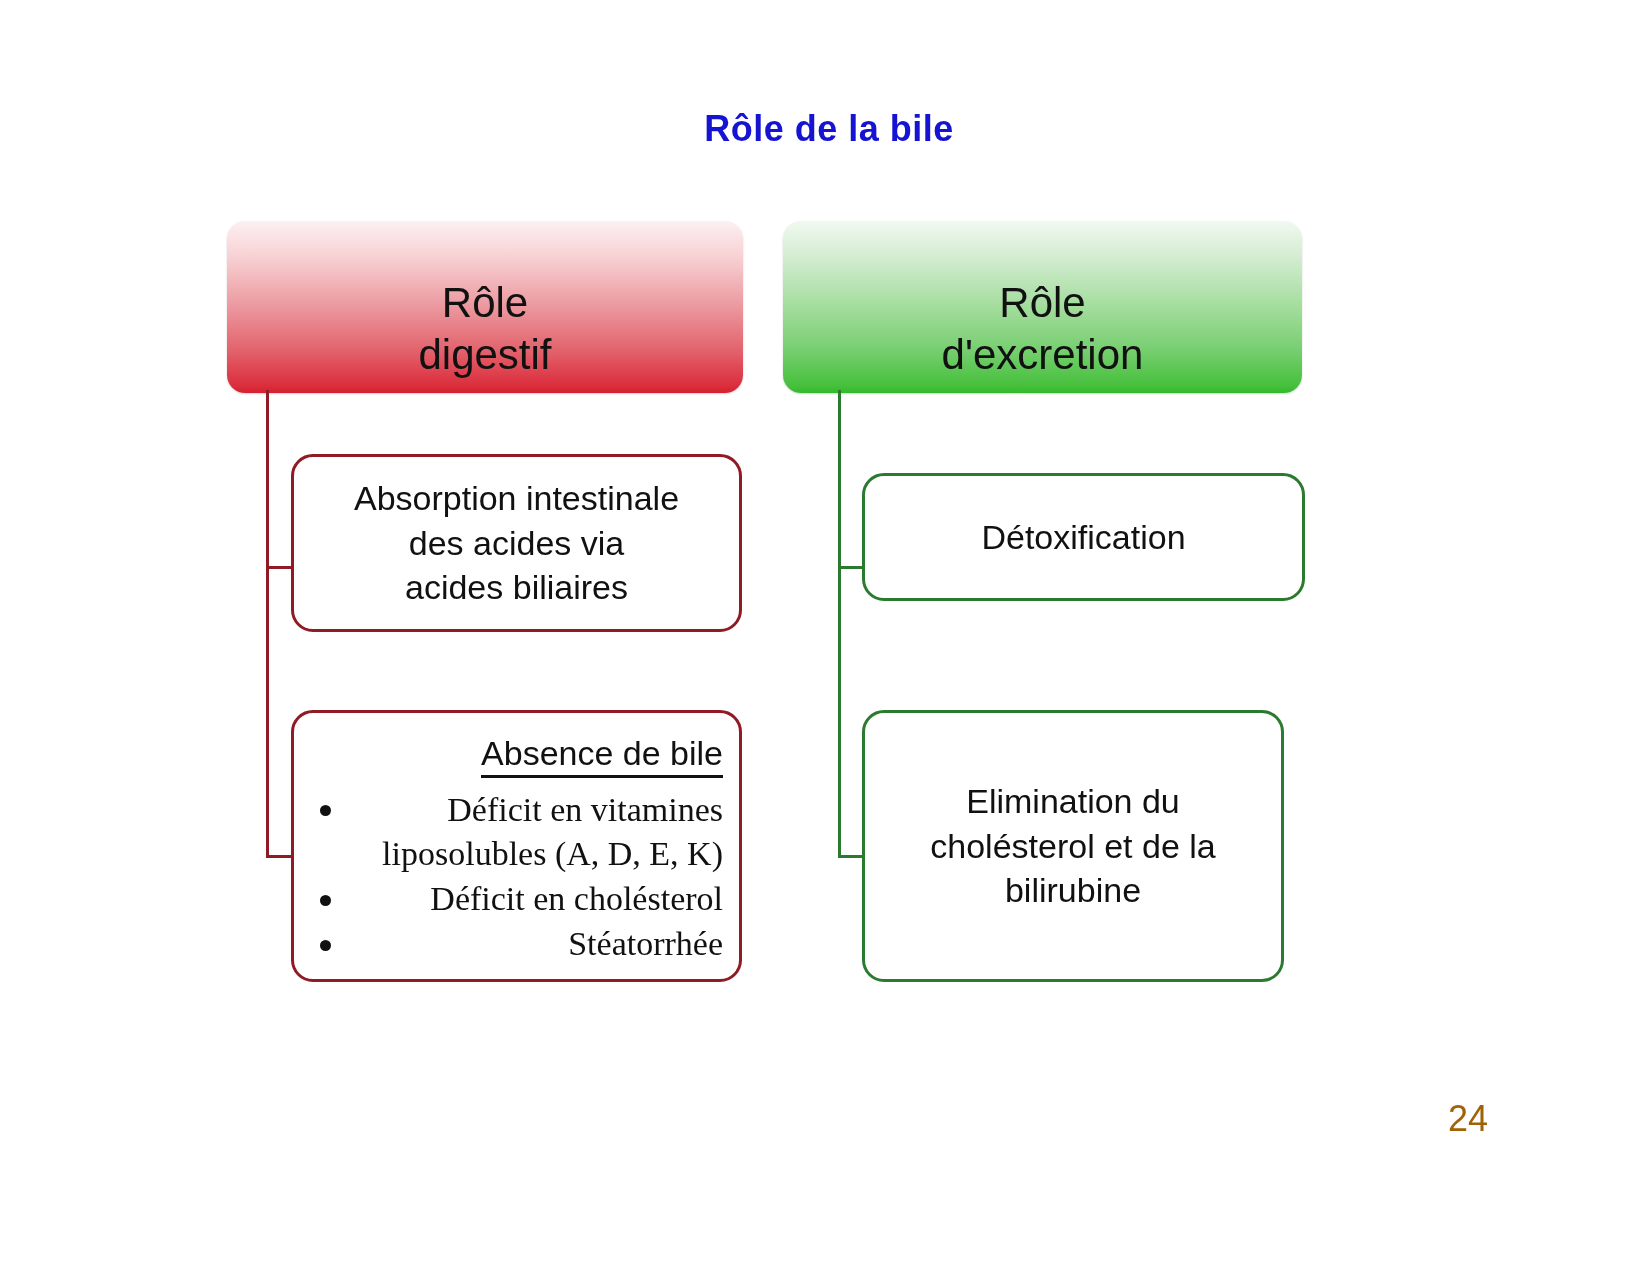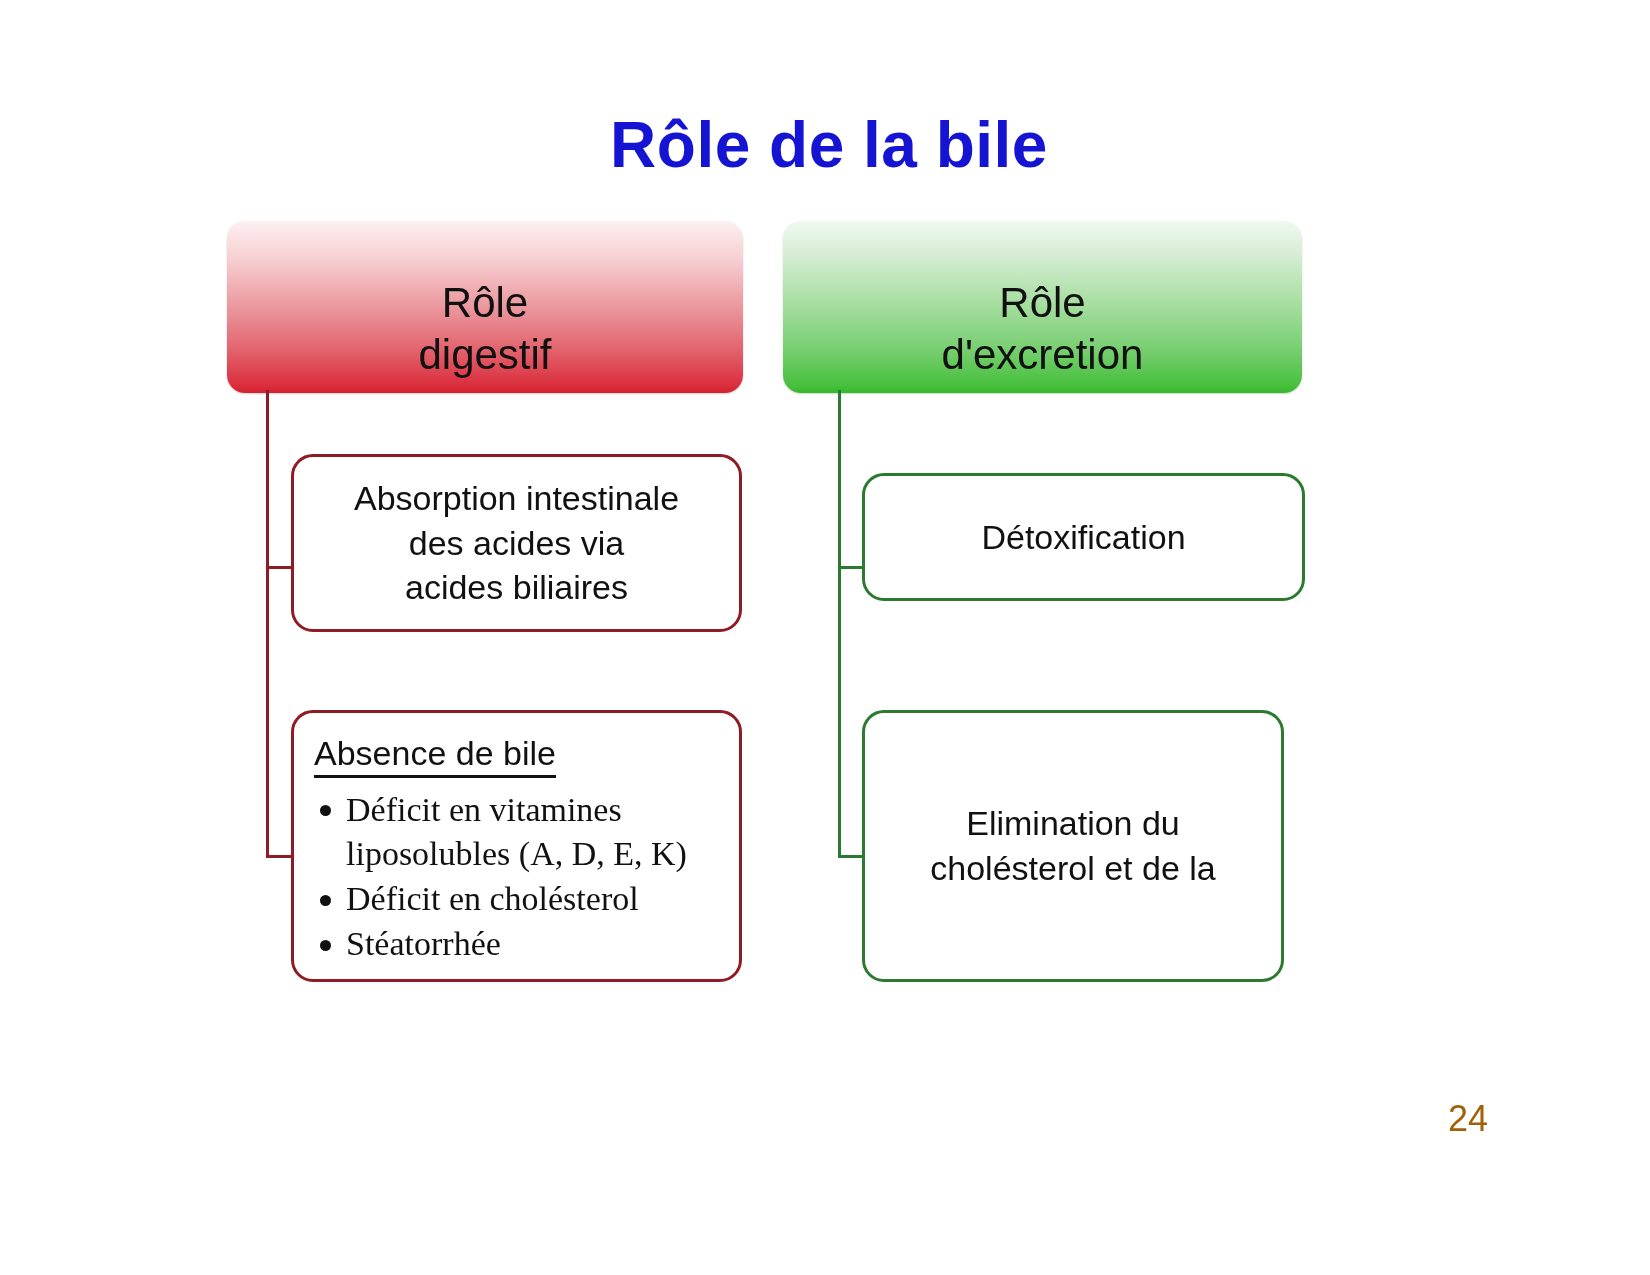--- a/index.html
+++ b/index.html
@@ -16,21 +16,21 @@
     -webkit-font-smoothing: antialiased;
   }
 
   
   #slide-title {
     position: absolute;
     left: 0;
     top: 108px;
     width: 1650px;
     text-align: center;
-    font-size: 64px;
+    font-size: 36px;
     font-weight: bold;
     color: #1414d2;
     letter-spacing: 0.5px;
     padding-left: 8px;
     box-sizing: border-box;
   }
 
   
   #diagram {
     position: absolute;
@@ -110,21 +110,21 @@
   #child-absorption { left: 291px; top: 454px;  width: 451px; height: 178px; }
   #child-absence    { left: 291px; top: 710px;  width: 451px; height: 272px; }
   #child-detox      { left: 862px; top: 473px;  width: 443px; height: 128px; }
   #child-elimination{ left: 862px; top: 710px;  width: 422px; height: 272px; }
 
   
   .bullet-wrap {
     width: 100%;
     padding: 22px 16px 14px 20px;
     box-sizing: border-box;
-    text-align: left;
+    text-align: right;
   }
   .bullet-heading {
     font-size: 34px;
     color: #111111;
     display: inline-block;
     border-bottom: 3px solid #111111;
     padding-bottom: 1px;
     margin-bottom: 10px;
     line-height: 1.2;
   }
@@ -238,18 +238,19 @@
   <div class="child-box green" id="child-detox">
     <div class="cb-text">
       <div>Détoxification</div>
     </div>
   </div>
 
   <div class="child-box green" id="child-elimination">
     <div class="cb-text">
       <div>Elimination du</div>
       <div>cholésterol et de la</div>
+      <div>bilirubine</div>
     </div>
   </div>
 
 </div>
 
 <div id="page-number">24</div>
 
 </body></html>

